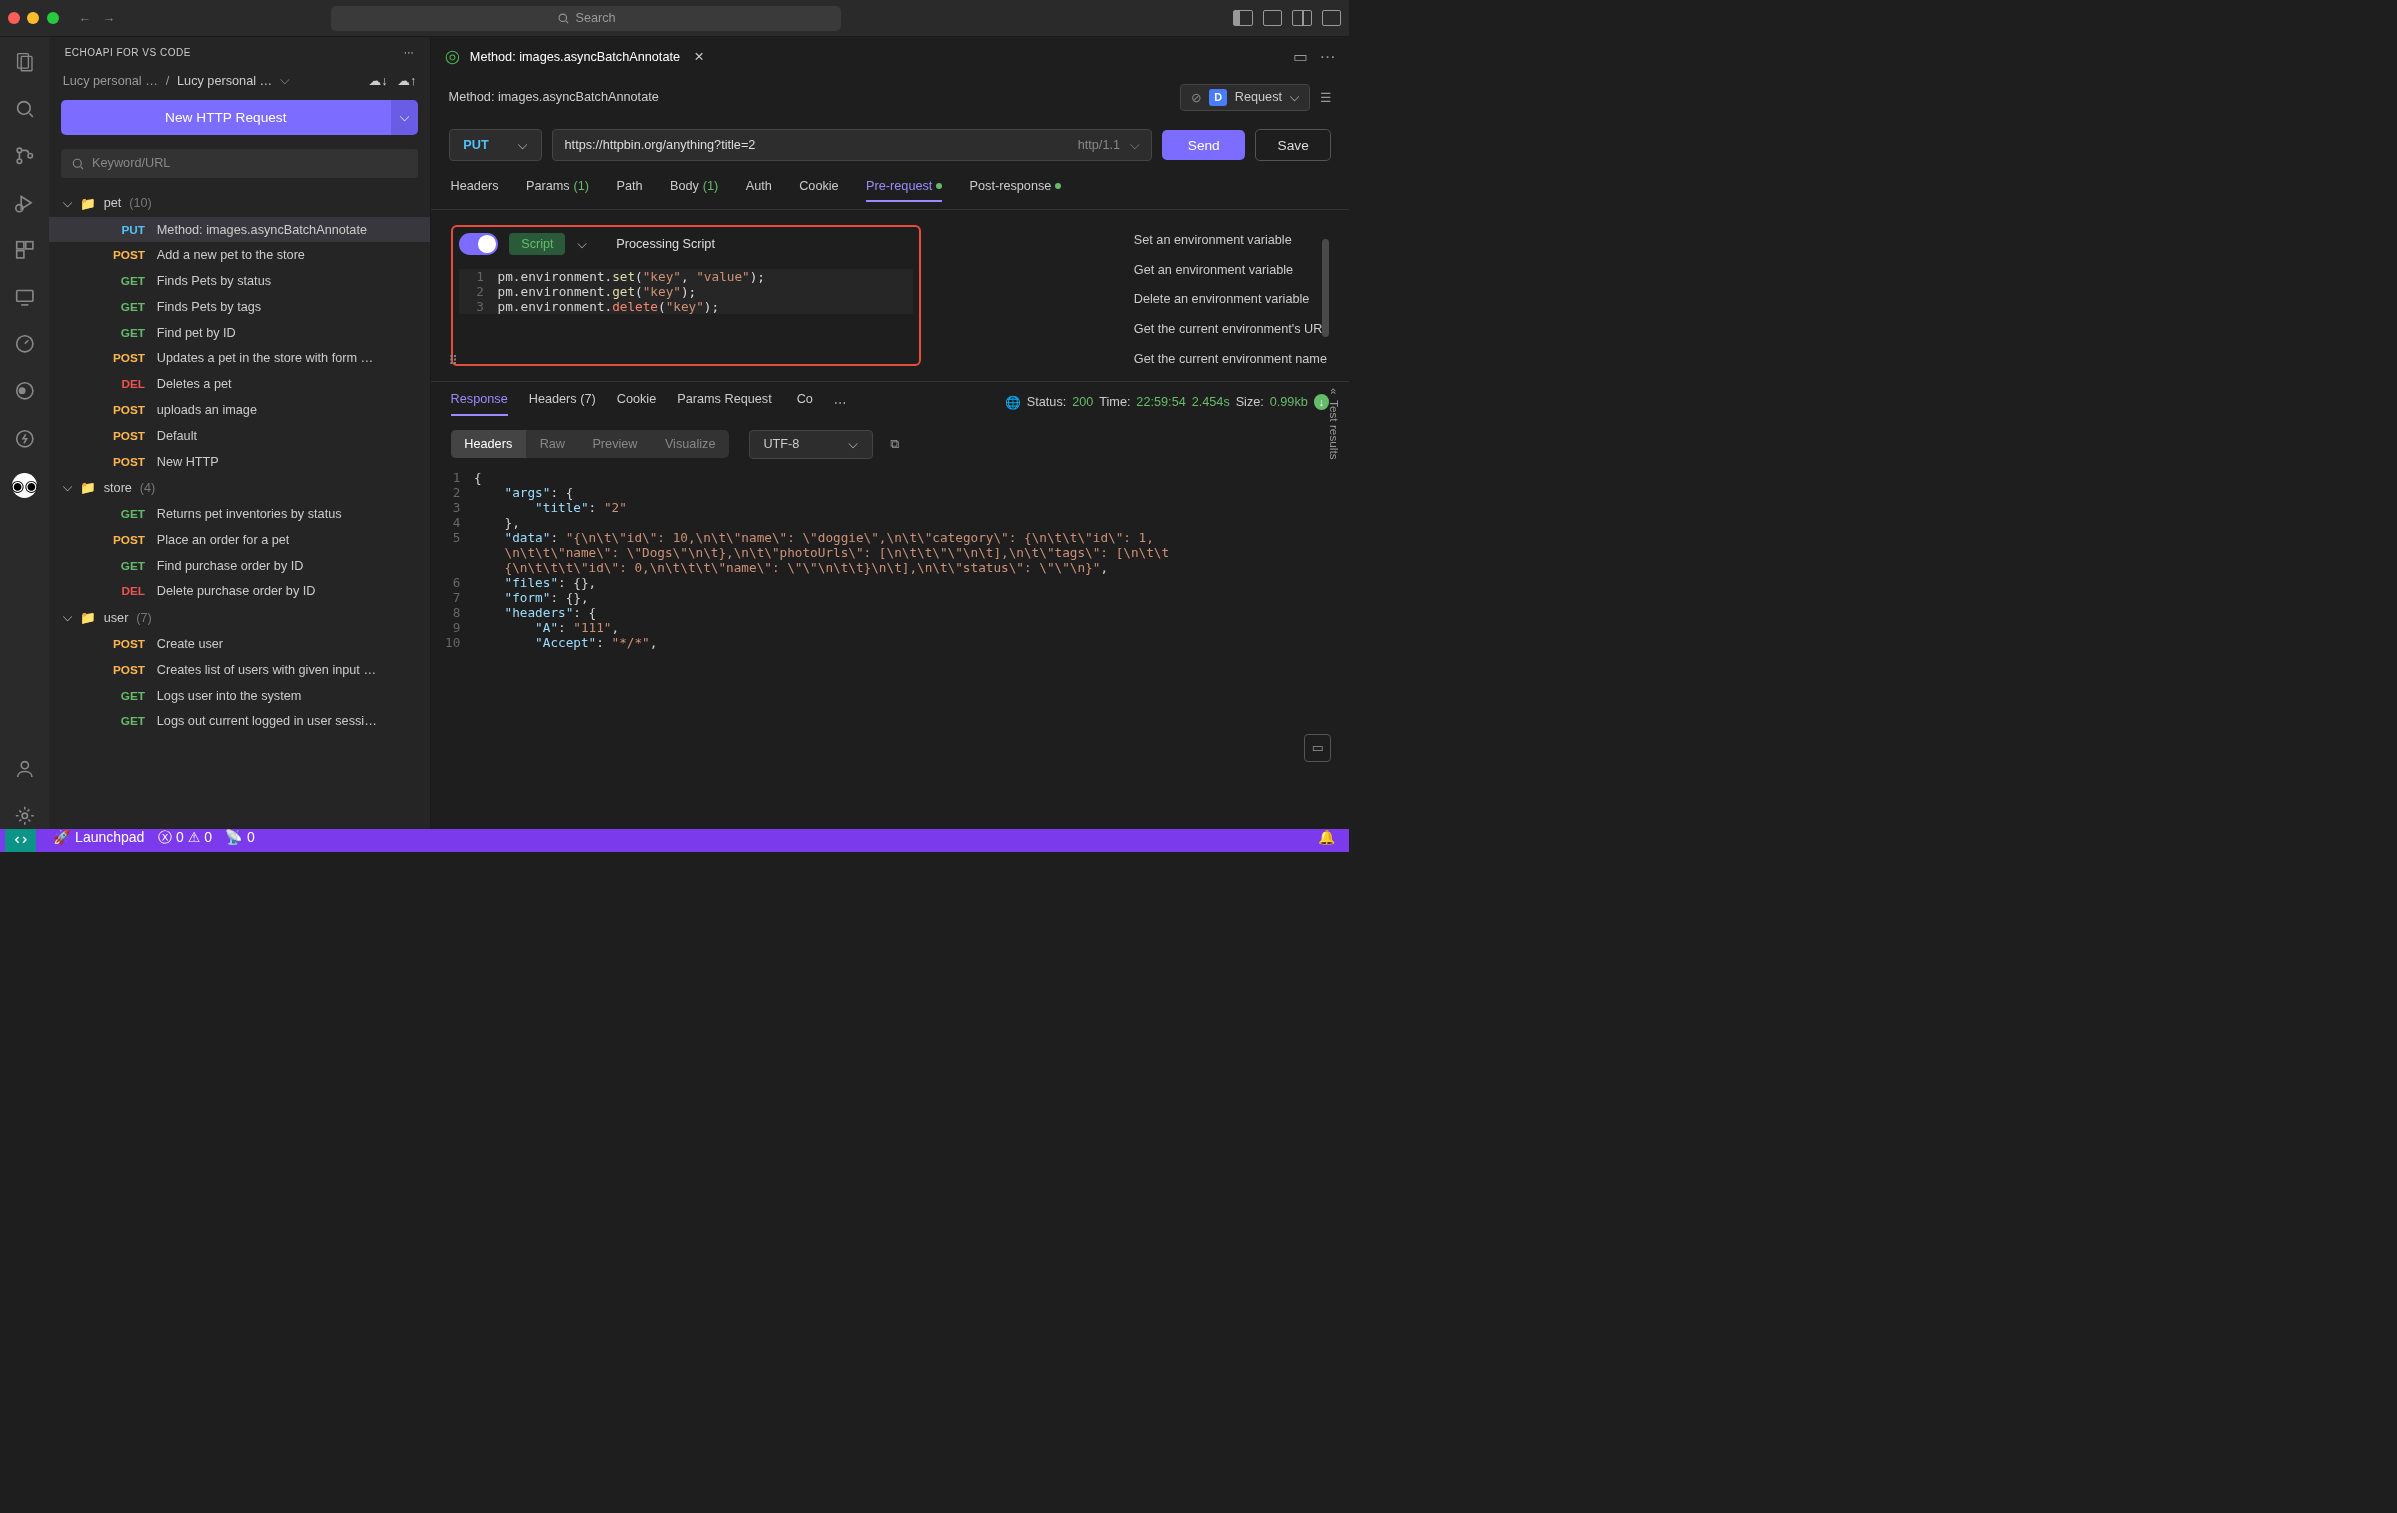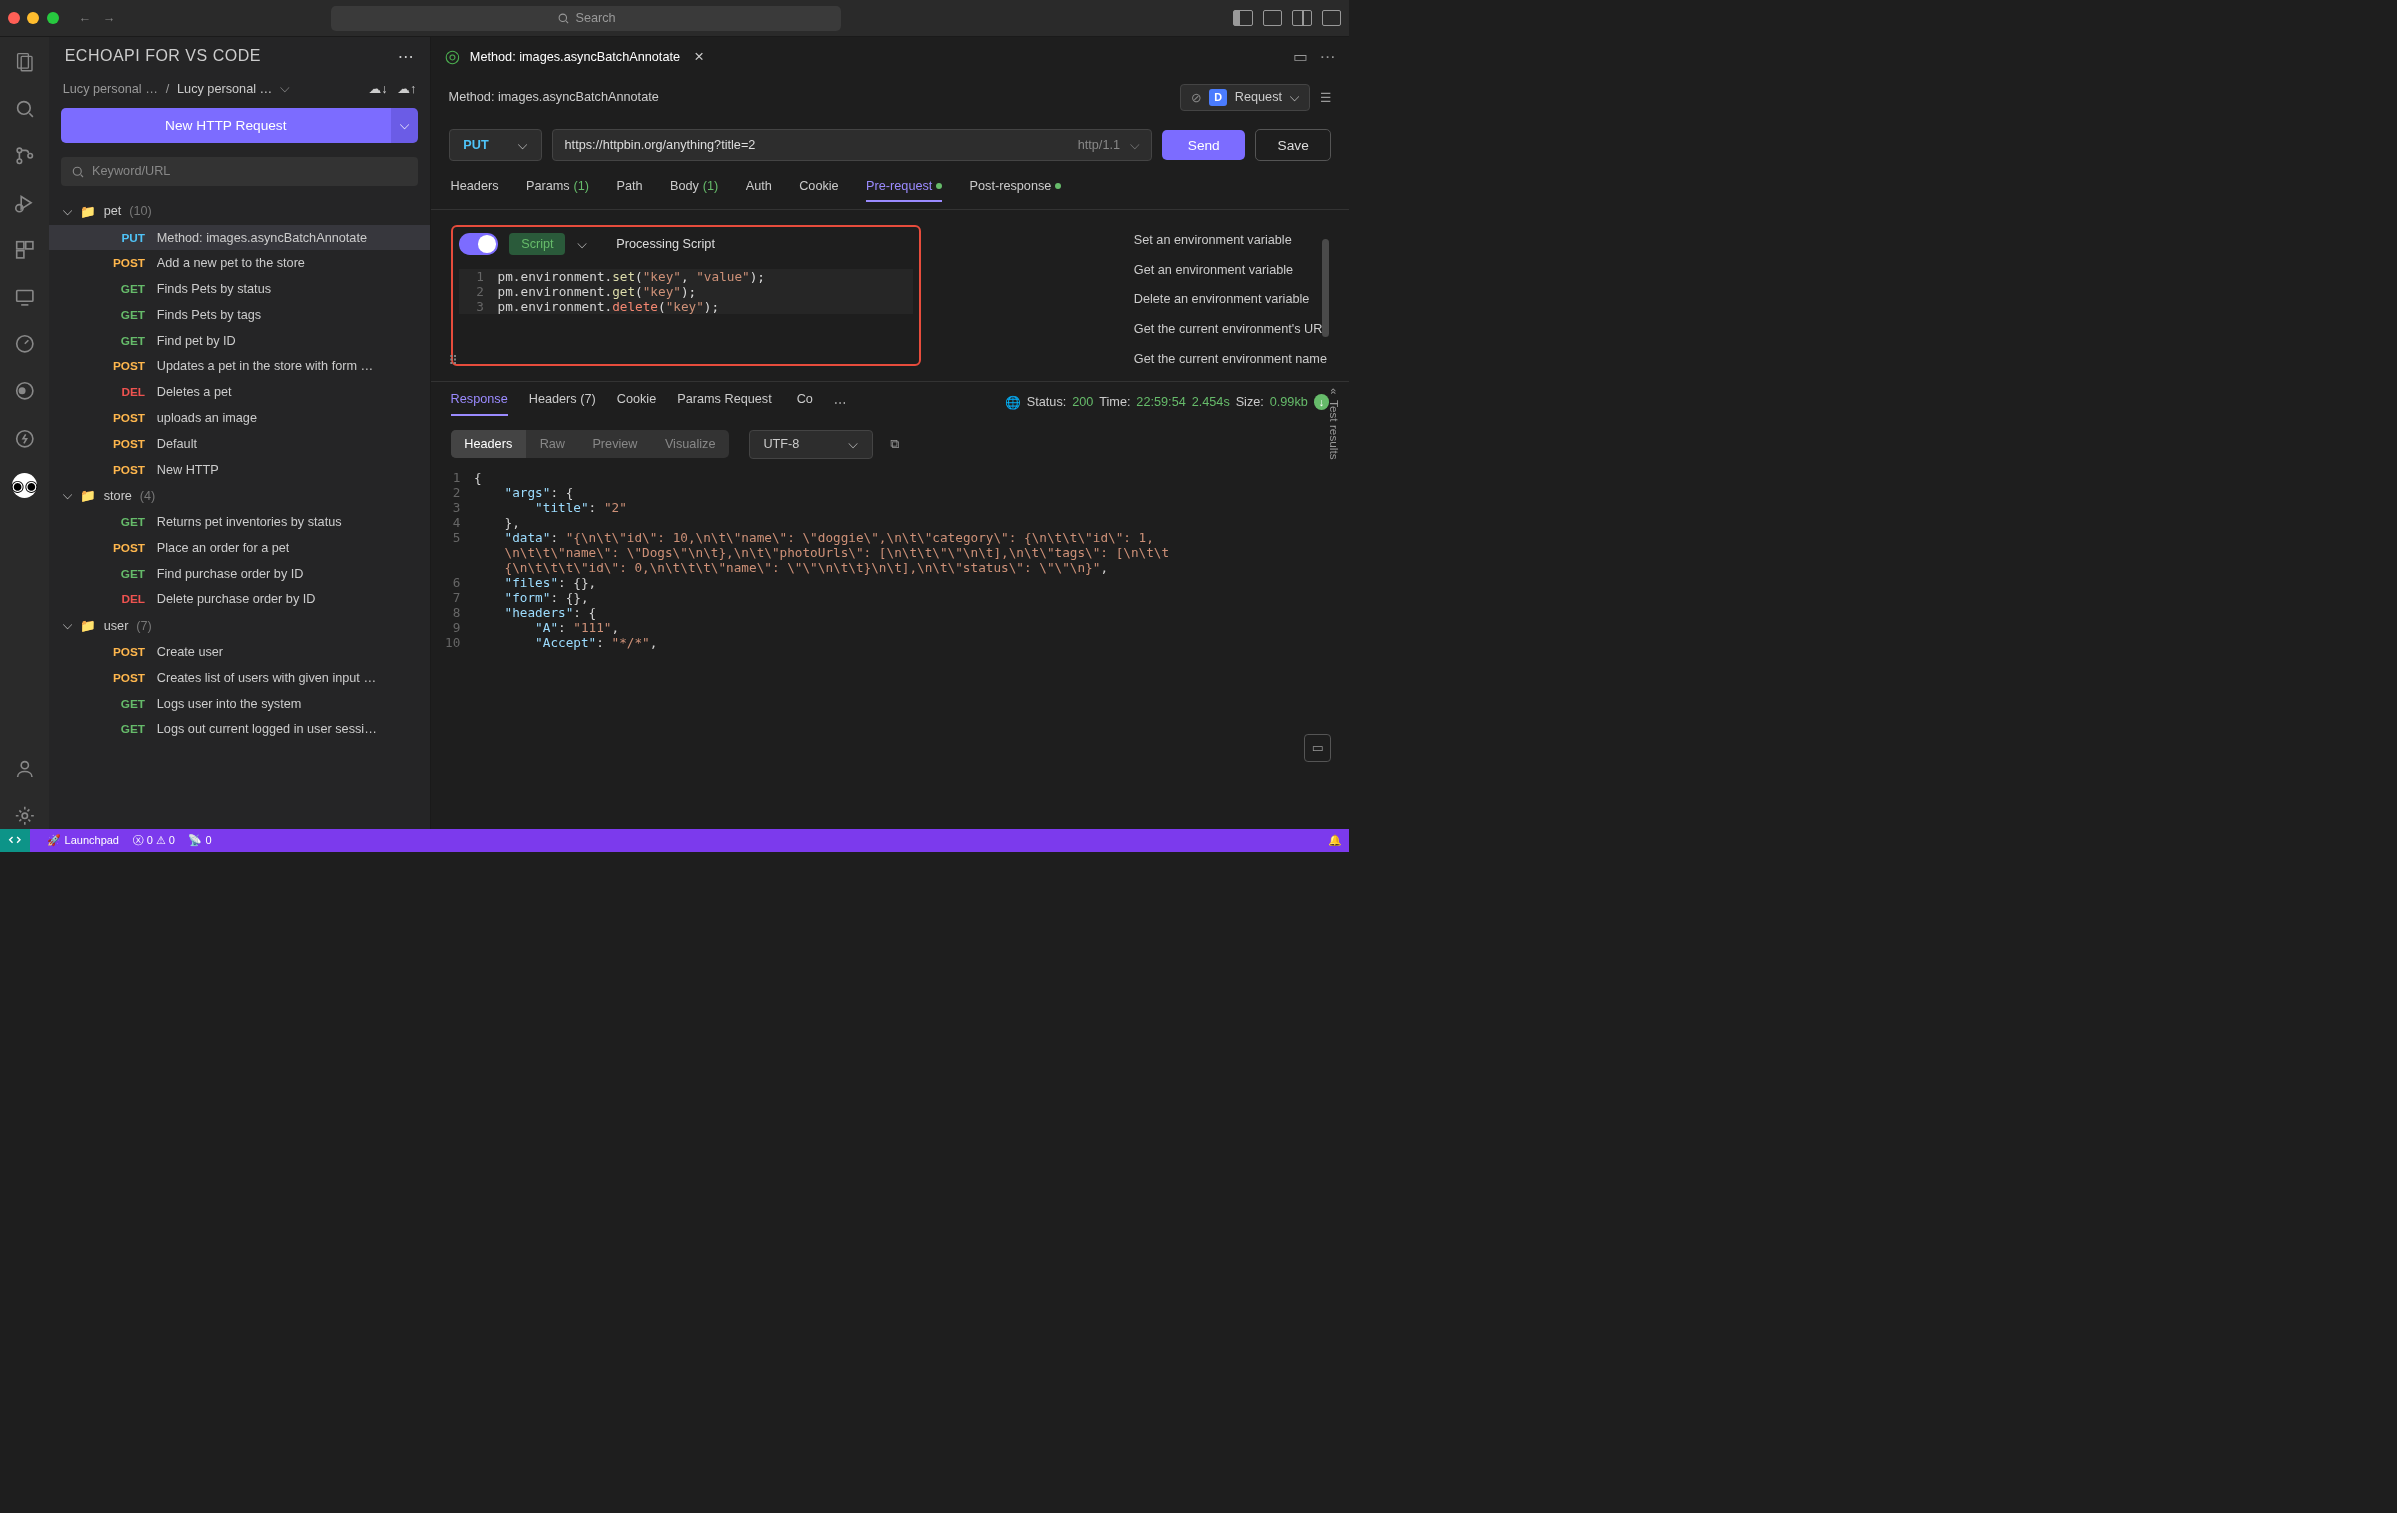--- a/index.html
+++ b/index.html
@@ -15,21 +15,21 @@
 .tb-icon.split::after{content:"";position:absolute;left:50%;top:0;bottom:0;width:1.5px;background:#999}
 .tb-icon.left::before{content:"";position:absolute;left:0;top:0;bottom:0;width:5.9px;background:#999}
 
 .main{display:flex;height:calc(100% - 37px - 23.5px)}
 .activitybar{width:49px;background:#2a2a2a;display:flex;flex-direction:column;align-items:center;padding-top:11.8px;gap:21.6px;color:#888}
 .activitybar .ico{width:25.5px;height:25.5px;display:flex;align-items:center;justify-content:center;cursor:pointer;font-size:19.6px}
 .activitybar .owl{background:#fff;border-radius:50%;color:#000;font-size:15.7px}
 .activitybar .spacer{flex:1}
 
 .sidebar{width:382px;background:#252526;display:flex;flex-direction:column;border-right:1px solid #1a1a1a}
-.sb-hdr{display:flex;align-items:center;padding:9.8px 15.7px;font-size:16px;letter-spacing:0.5px;color:#ccc}
+.sb-hdr{display:flex;align-items:center;padding:9.8px 15.7px;font-size:10px;letter-spacing:0.5px;color:#ccc}
 .sb-hdr .more{margin-left:auto;color:#ccc;cursor:pointer}
 .crumbs{display:flex;align-items:center;padding:5.9px 13.7px;gap:7.8px;color:#999}
 .crumbs .name{overflow:hidden;text-overflow:ellipsis;white-space:nowrap;cursor:pointer}
 .crumbs .sync{margin-left:auto;display:flex;gap:9.8px;color:#ccc}
 .newbtn{display:flex;margin:5.9px 11.8px}
 .newbtn .lbl{flex:1;background:#7c6cff;color:#fff;text-align:center;padding:9.8px;border-radius:4.9px 0 0 4.9px;font-size:13.7px;cursor:pointer}
 .newbtn .dd{width:27.4px;background:#6b5ce6;border-radius:0 4.9px 4.9px 0;display:flex;align-items:center;justify-content:center;color:#fff;cursor:pointer}
 .filter{margin:7.8px 11.8px;background:#333;border-radius:3.9px;padding:7.8px 9.8px;color:#888;display:flex;align-items:center;gap:7.8px}
 .tree{flex:1;overflow-y:auto;padding:3.9px 0}
 .folder{display:flex;align-items:center;padding:5.9px 13.7px;gap:7.8px;color:#ccc;cursor:pointer}
@@ -102,21 +102,21 @@
 
 .json{font-family:Menlo,monospace;font-size:12.7px;padding:3.9px 0;flex:1;overflow-y:auto}
 .jline{display:flex}
 .jline .ln{width:43px;text-align:right;padding-right:13.7px;color:#666;user-select:none}
 .jline .c{white-space:pre;color:#ddd}
 .jk{color:#9cdcfe}.js{color:#ce9178}.jp{color:#d4d4d4}
 
 .float-r{position:absolute;right:17.6px;top:377px;width:27.4px;height:27.4px;border:1px solid #555;border-radius:3.9px;display:flex;align-items:center;justify-content:center;color:#999;cursor:pointer}
 .testres{position:absolute;right:3.9px;top:353px;writing-mode:vertical-lr;color:#999;font-size:11.8px;display:flex;align-items:center;gap:5.9px;cursor:pointer;padding:7.8px 3.9px}
 
-.statusbar{height:23.5px;background:#7c3aed;display:flex;align-items:center;padding:0 7px;color:#fff;font-size:11px;gap:13.7px}
+.statusbar{height:23.5px;background:#7c3aed;display:flex;align-items:flex-start;padding:0 13px;color:#fff;font-size:14px;gap:13.7px}
 .statusbar .x{background:#0d9488;width:31px;height:23.5px;display:flex;align-items:center;justify-content:center;margin-left:-7.8px;margin-right:3.9px;cursor:pointer}
 .statusbar .bell{margin-left:auto;cursor:pointer}
 svg{display:block}
 </style>
 </head>
 <body>
 
 <div class="titlebar">
   <div class="traffic">
     <span class="dot-r"></span>

